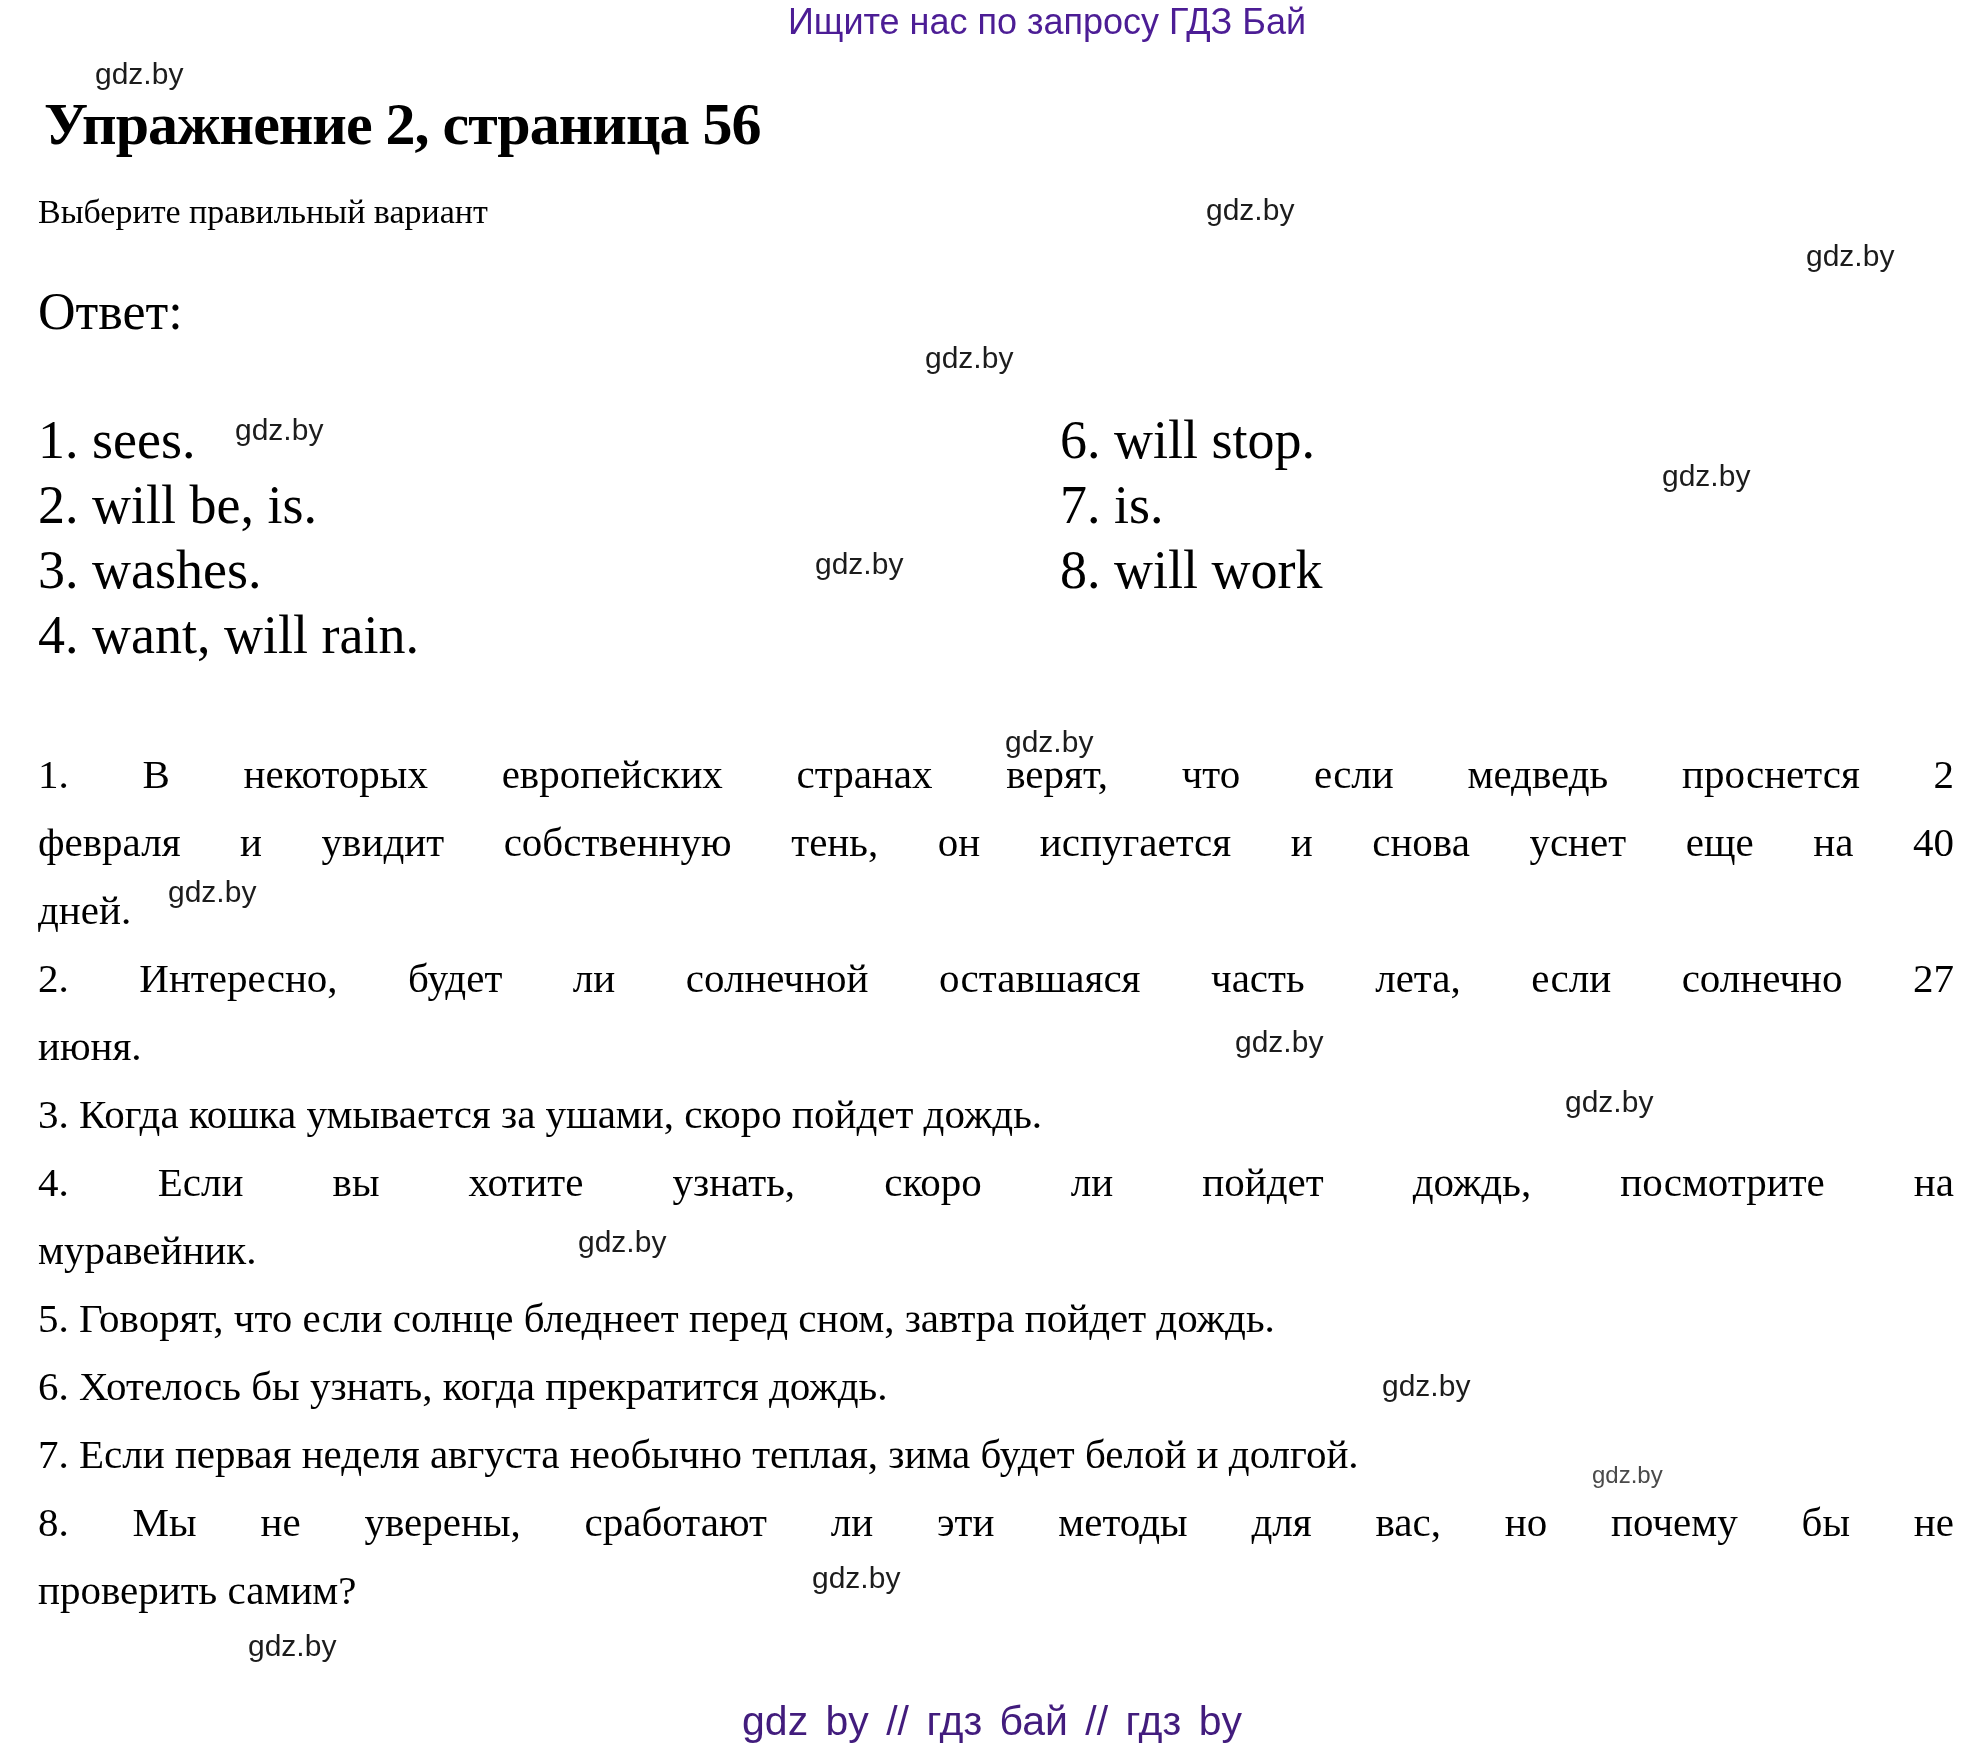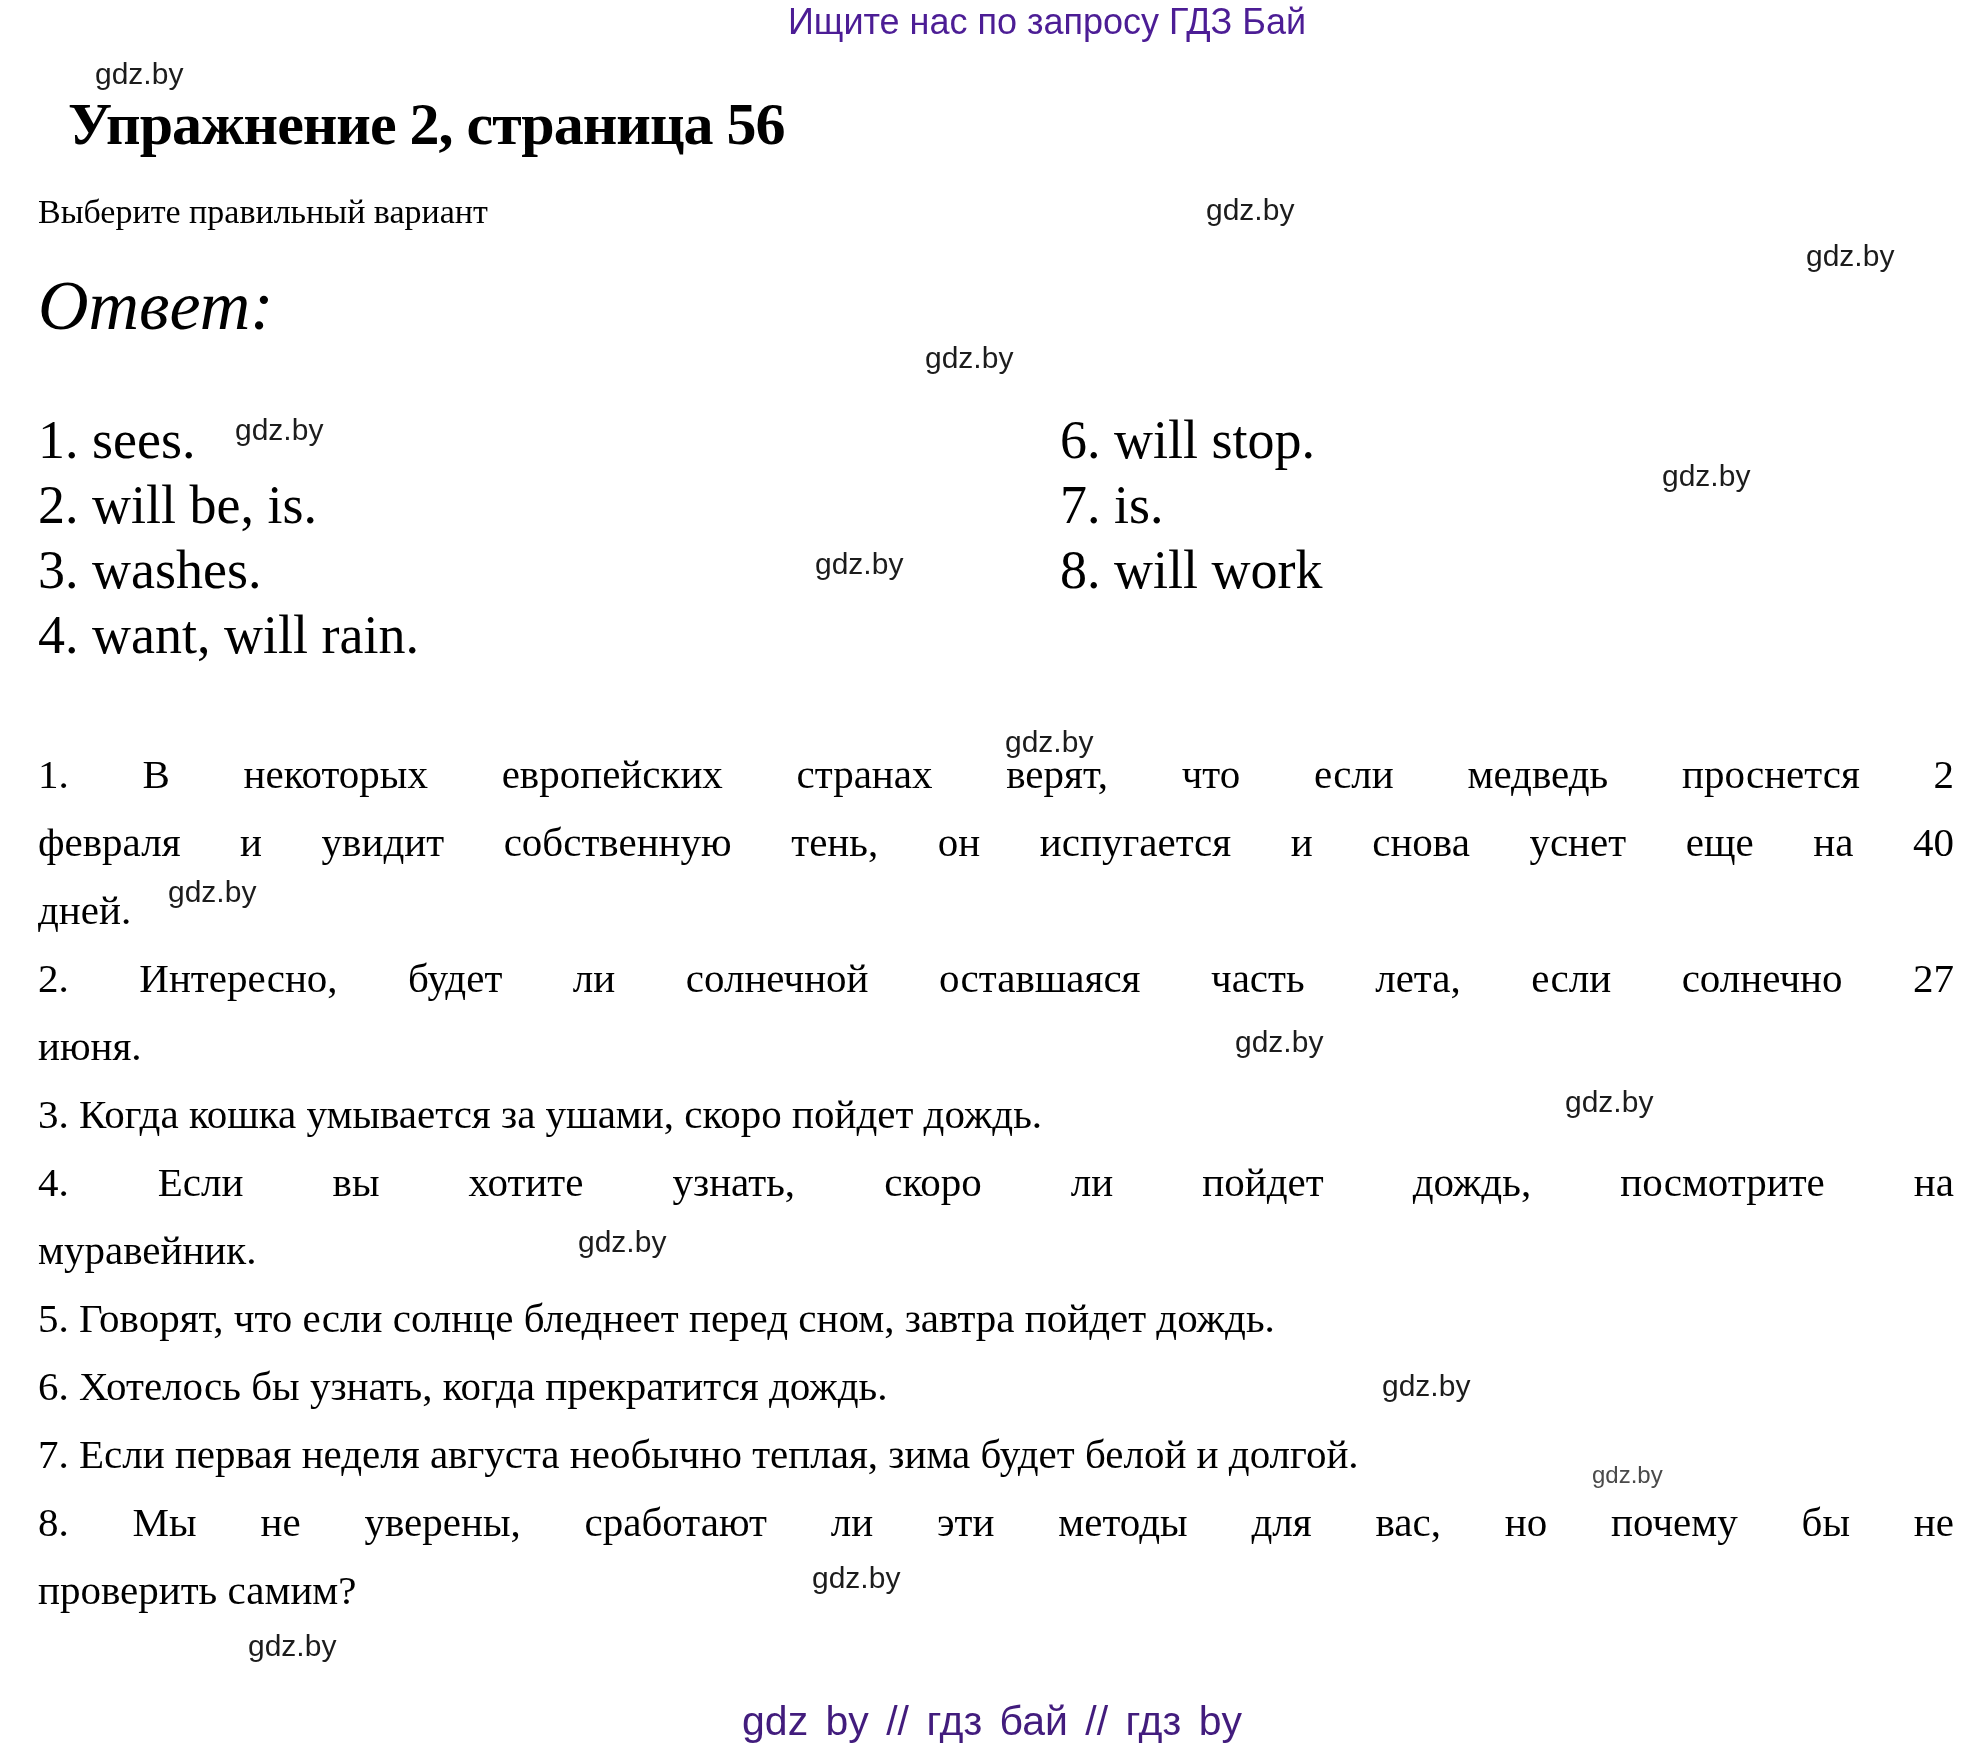--- a/index.html
+++ b/index.html
@@ -18,29 +18,28 @@
   .wm {
     position:absolute; white-space:nowrap;
     font-family:"Liberation Sans","DejaVu Sans",sans-serif;
     font-size:30px; line-height:32px; color:#1c1c1c;
   }
   .wm.small { font-size:24px; line-height:26px; color:#4a4a4a; }
   .title {
     position:absolute; left:44px; top:92px;
     font-size:60px; line-height:64px; font-weight:bold; letter-spacing:-1px;
     white-space:nowrap;
-    margin-left:24px;
   }
   .subtitle {
     position:absolute; left:38px; top:182px;
     font-size:34px; line-height:60px; white-space:nowrap;
   }
   .answer-label {
-    position:absolute; left:38px; top:276px;
-    font-size:70px; line-height:60px;font-style:italic;
+    position:absolute; left:38px; top:282px;
+    font-size:52px; line-height:60px;
   }
   .answers-col {
     position:absolute; top:408px;
     font-size:54px; line-height:65px;
   }
   .answers-col.left  { left:38px;  }
   .answers-col.right { left:1060px; }
   .answers-col .ans { height:65px; white-space:nowrap; }
   .translation {
     position:absolute; left:38px; top:740px; width:1916px;

